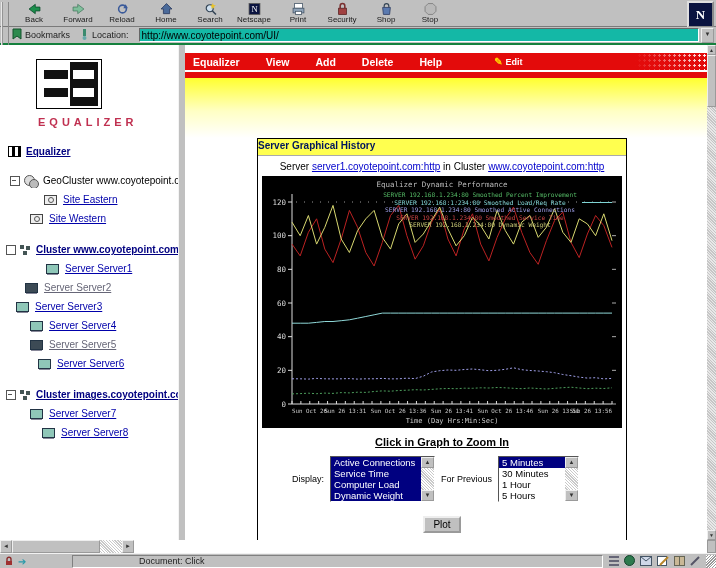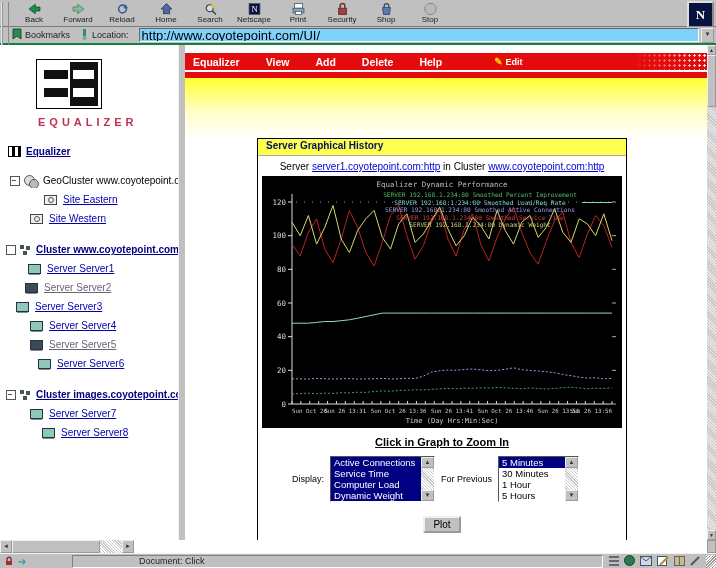--- a/index.html
+++ b/index.html
@@ -13,21 +13,21 @@
         font-size:8px;color:#1a1a1a;cursor:default;}
   .tbtn svg{display:block;}
   .tlabel{margin-top:0px;line-height:8px;}
   .nlogo{position:absolute;right:2px;top:1px;width:23px;height:23px;background:#0a1340;color:#fff;
          border:2px outset #dfdfdf;display:flex;align-items:center;justify-content:center;
          font-weight:bold;font-size:13px;font-family:"Liberation Serif",serif;}
   .addressbar{position:absolute;left:0;top:27px;width:716px;height:16px;background:#c0c0c0;
               border-bottom:2px solid #15803d;display:flex;align-items:center;font-size:9px;color:#222;}
   .chip{display:flex;align-items:center;gap:3px;margin-right:10px;}
   .urlbox{flex:1;height:12px;border:1px solid #666;border-bottom-color:#fff;border-right-color:#fff;
-          background:#7dd3fc;font-size:13px;font-family:"Liberation Sans",sans-serif;padding:0 2px;margin-right:2px;}
+          background:#14b8a6;font-size:10px;font-family:"Liberation Sans",sans-serif;padding:0 2px;margin-right:2px;}
   .urldrop{width:11px;height:13px;background:#c0c0c0;border:1px outset #eee;font-size:6px;line-height:11px;
            text-align:center;color:#333;margin-right:2px;}
   
   .frames{position:absolute;left:0;top:45px;width:716px;height:495px;background:#fff;}
   .leftframe{position:absolute;left:0;top:0;width:178px;height:495px;background:#fff;overflow:hidden;}
   .splitter{position:absolute;left:178px;top:0;width:6px;height:495px;background:#c0c0c0;
             border-left:1px solid #f4f4f4;border-right:1px solid #707070;}
   .rightframe{position:absolute;left:185px;top:0;width:522px;height:495px;background:#fff;overflow:hidden;}
   .vscroll{position:absolute;left:707px;top:0;width:9px;height:495px;
            background:repeating-linear-gradient(45deg,#e8e8e8 0 1px,#c6c6c6 1px 2px);}
@@ -64,21 +64,21 @@
   .editchip{margin-left:52px;display:flex;align-items:center;gap:3px;font-size:9px;}
   .pencil{color:#ffd700;font-size:10px;}
   .dots{position:absolute;right:0;top:0;width:80px;height:100%;
         background-image:linear-gradient(to left,rgba(227,11,11,0) 0%,rgba(227,11,11,1) 90%),
                          radial-gradient(#ffffff 28%,transparent 32%);
         background-size:100% 100%,5px 5px;}
   .menustrip{height:6px;background:#e30b0b;margin-top:2px;}
   .ygrad{height:60px;background:linear-gradient(#ffff2e,#ffffc4 55%,#ffffff);}
   .panel{margin-left:72px;width:368px;border:1px solid #000;background:#fff;}
   .ptitle{height:14px;background:#ffff4f;border-bottom:1px solid #aaa;color:#00155e;
-          font-weight:bold;font-size:10px;padding:1px 8px;}
+          font-weight:bold;font-size:10px;padding:1px 0;}
   .subtitle{text-align:center;font-size:10px;padding:5px 0 4px;color:#000;}
   .subtitle a{color:#0000cc;text-decoration:underline;}
   .chartbox{width:360px;height:252px;background:#000;margin:0 auto;position:relative;}
   .zoomhint{text-align:center;font-weight:bold;font-size:11px;margin-top:8px;color:#000;text-decoration:underline;}
   .controls{display:flex;align-items:center;margin-top:8px;padding-left:34px;font-size:9px;color:#000;}
   .listbox{display:flex;border:1px solid #555;border-bottom-color:#fff;border-right-color:#fff;
            background:#6d28d9;margin:0 6px;}
   .opts{display:flex;flex-direction:column;}
   .opt{height:11px;line-height:11px;font-size:9.5px;padding:0 3px;background:#fff;color:#000;}
   .opt.sel{background:#000080;color:#fff;}
@@ -254,21 +254,21 @@
         <div class="trow" style="padding-left:30px">
           <span class="i-site"></span>
           <a class="tlink">Site Western</a>
         </div>
 
         <div class="trow" style="padding-left:6px;margin-top:16px">
           <span class="expand"></span>
           <span class="i-cluster"></span>
           <a class="tlink bold">Cluster www.coyotepoint.com:http</a>
         </div>
-        <div class="trow" style="padding-left:28px">
+        <div class="trow" style="padding-left:46px">
           <span class="i-server"></span>
           <a class="tlink">Server Server1</a>
         </div>
         <div class="trow" style="padding-left:25px">
           <span class="i-server dark"></span>
           <a class="tlink dim">Server Server2</a>
         </div>
         <div class="trow" style="padding-left:16px">
           <span class="i-server"></span>
           <a class="tlink">Server Server3</a>

